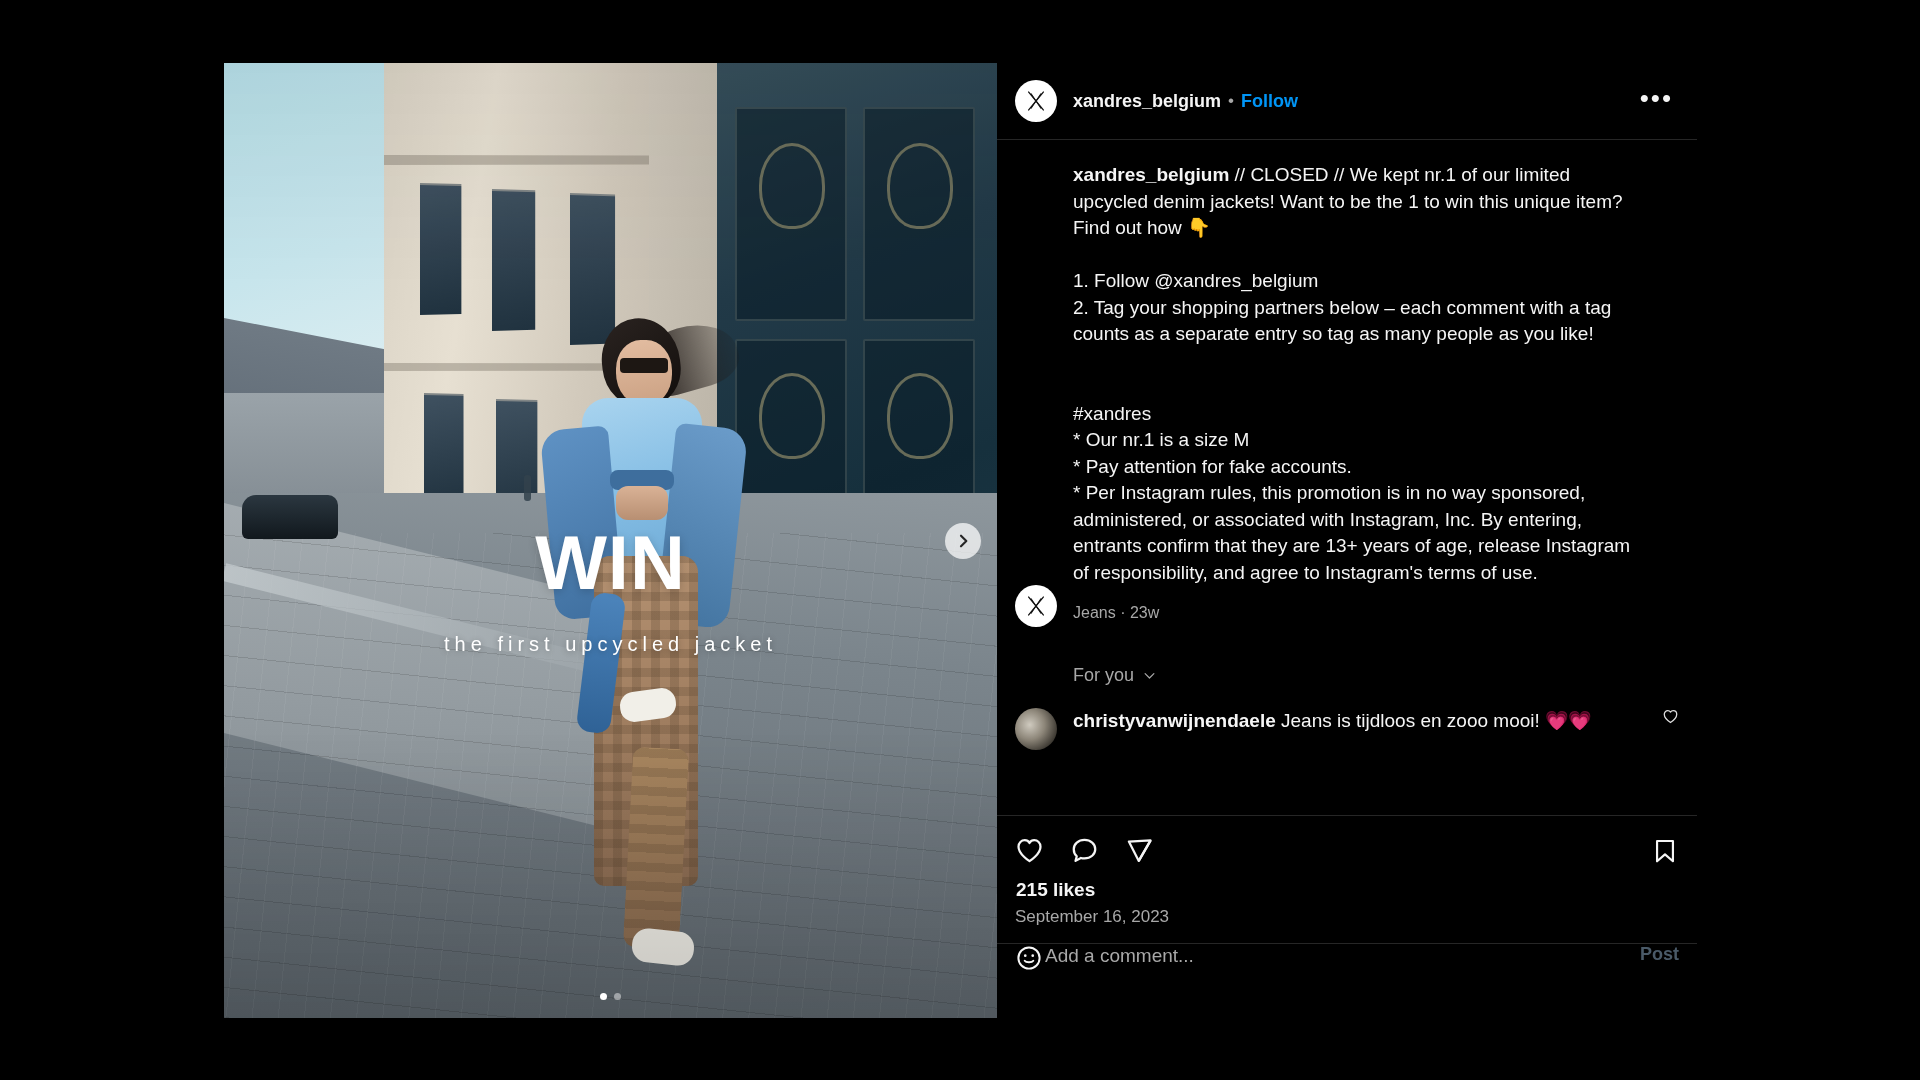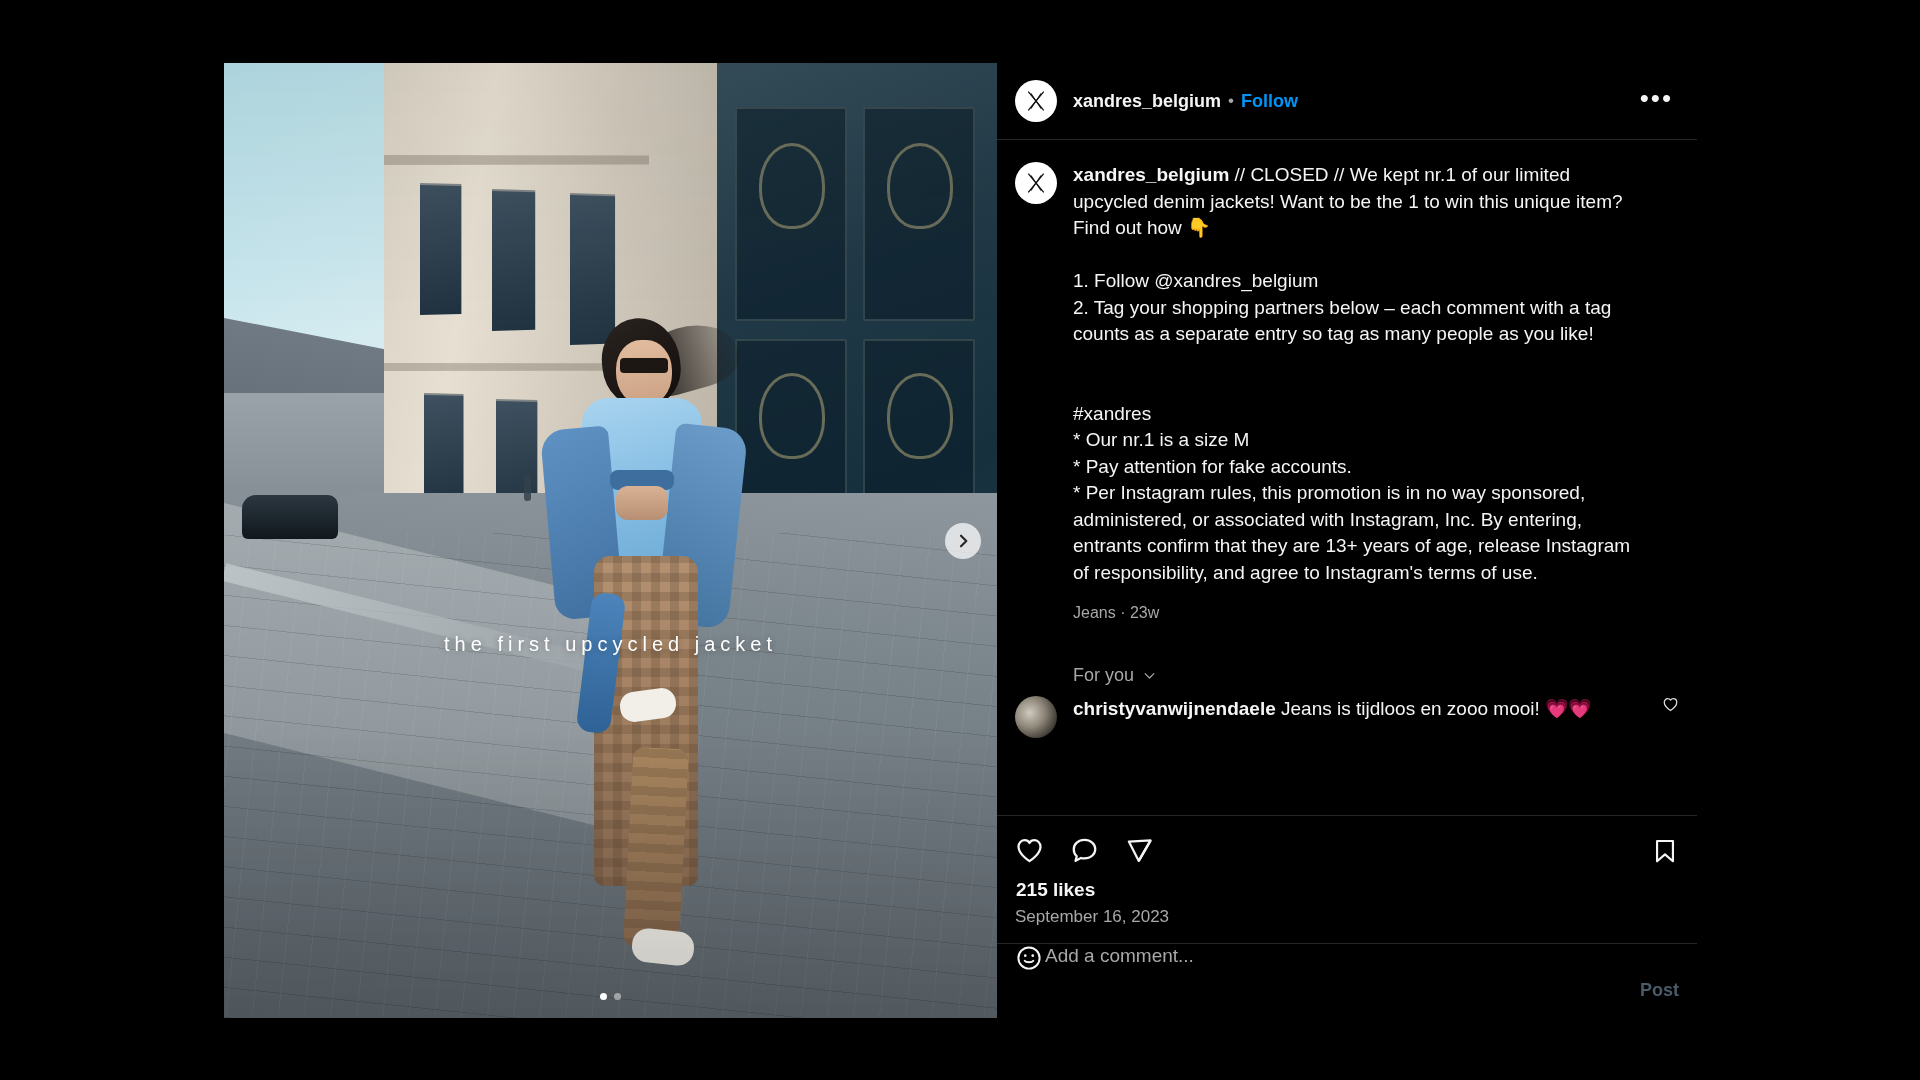--- a/index.html
+++ b/index.html
@@ -360,21 +360,21 @@
     padding: 8px 6px 14px 6px;
     cursor: pointer;
   }
 
   .scroll {
     flex: 1 1 auto;
     overflow: hidden;
     padding: 22px 18px 0 18px;
     position: relative;
   }
-  .cap-row { display: flex; align-items: flex-start; }
+  .cap-row { display: flex; align-items: flex-end; }
   .cap-body {
     margin-left: 16px;
     color: #f5f5f5;
     font-size: 19px;
     line-height: 26.5px;
     max-width: 572px;
   }
   .cap-user { font-weight: 700; }
   .cap-p { margin: 0; white-space: pre-wrap; }
   .cap-gap { height: 26.5px; }
@@ -387,21 +387,21 @@
     margin-top: 38px;
     margin-left: 58px;
     color: #a8a8a8;
     font-size: 18px;
     display: flex;
     align-items: center;
     gap: 8px;
     cursor: pointer;
   }
   .cmt-row {
-    margin-top: 10px;
+    margin-top: 22px;
     display: flex;
     align-items: flex-start;
     gap: 16px;
   }
   .cmt-av {
     width: 42px; height: 42px; border-radius: 50%;
     flex: 0 0 42px;
     background:
       radial-gradient(circle at 35% 40%, #cfcabf 0%, #8d8679 40%, #3e3a33 75%, #1b1916 100%);
     overflow: hidden;
@@ -452,21 +452,20 @@
     color: #f5f5f5;
     font-size: 19px;
     font-family: "Liberation Sans", sans-serif;
   }
   .addbar-input::placeholder { color: #a8a8a8; }
   .post-btn {
     color: #4a5a68;
     font-size: 18px;
     font-weight: 600;
     cursor: pointer;
-    margin-top: 36px;
   }
   .bottom-spacer { flex: 0 0 16px; }
 </style>
 </head>
 <body>
 
 <div id="root">
 
   <div class="post">
 
@@ -523,20 +522,21 @@
           <div class="m-sleeve-tied"></div>
           <div class="m-cuff"></div>
           <div class="m-hands"></div>
           <div class="m-shoe1"></div>
           <div class="m-leg-front"></div>
           <div class="m-shoe2"></div>
         </div>
         <div class="shade"></div>
       </div>
 
+      <div class="overlay-win">WIN</div>
       <div class="overlay-sub">the first upcycled jacket</div>
 
       <div class="next-btn">
         <svg width="16" height="16" viewBox="0 0 24 24">
           <path d="M9 4 L17 12 L9 20" fill="none" stroke="#262626" stroke-width="3.2" stroke-linecap="round" stroke-linejoin="round"></path>
         </svg>
       </div>
 
       <div class="dots">
         <div class="dot active"></div>

